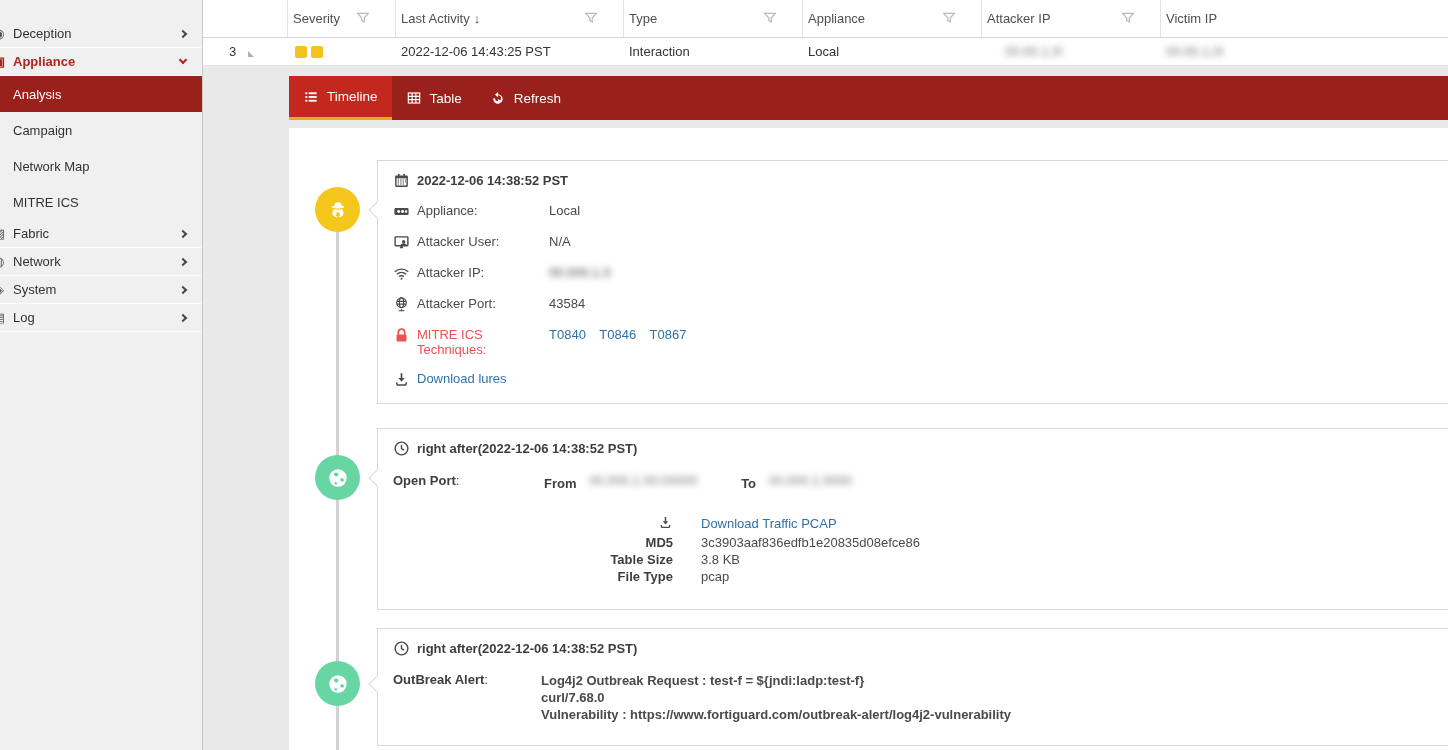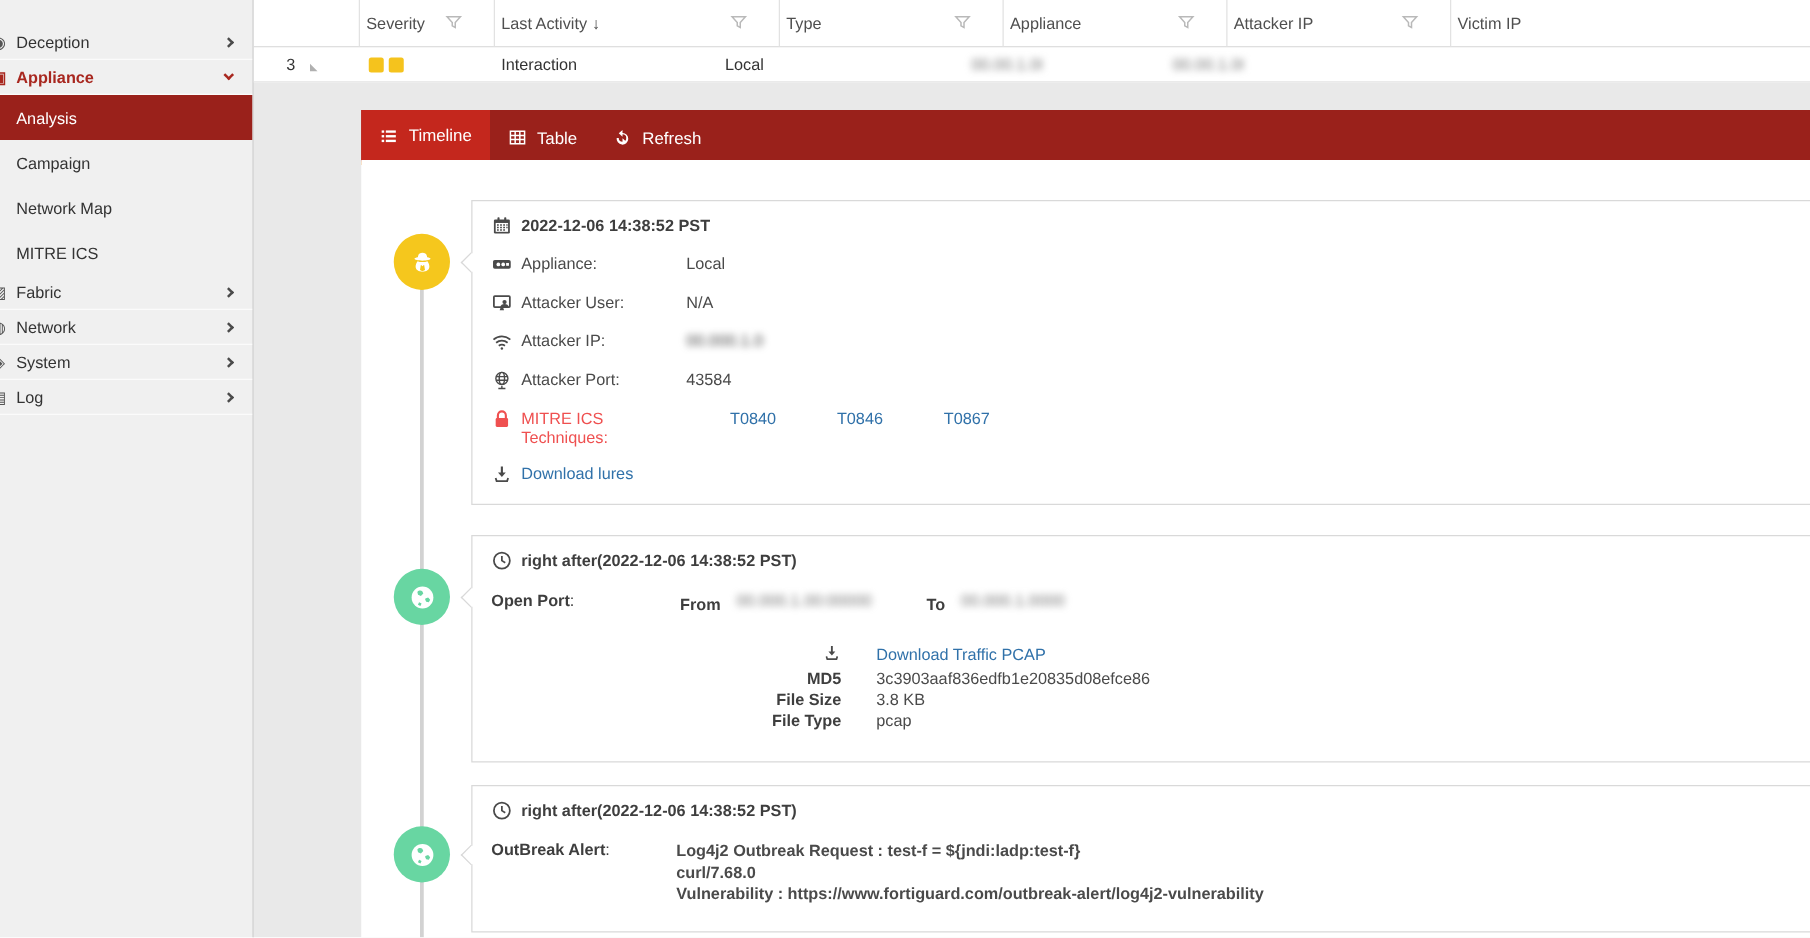--- a/index.html
+++ b/index.html
@@ -57,21 +57,21 @@
   }
   .sev-sq {
     width:12px; height:12px; border-radius:2px; background:#f5c31d;
     display:inline-block; margin-right:4px;
   }
   .blur { filter:blur(3px); color:#777; white-space:nowrap; overflow:hidden; display:inline-block; }
 
   
   .gray-area { position:absolute; left:203px; top:66px; width:1245px; bottom:0; background:#e9e9e9; }
   .toolbar {
-    position:absolute; left:289px; top:88px; width:1159px; height:44px;
+    position:absolute; left:289px; top:76px; width:1159px; height:44px;
     background:#9a211b; display:flex;
   }
   .tb-btn {
     display:flex; align-items:center; gap:8px; padding:0 14px; color:#fff;
     font-size:13.5px; cursor:pointer; height:100%;
   }
   .tb-btn.active { background:#c4271d; border-bottom:3px solid #eda71f; }
   .tb-btn svg { width:16px; height:16px; }
 
   .panel {
@@ -100,21 +100,21 @@
   .chead svg { width:17px; height:17px; flex:none; }
   .chead .paren { font-weight:bold; }
   .fields { margin-top:14px; }
   .frow { display:flex; align-items:flex-start; margin-bottom:14px; }
   .ficon { width:17px; height:17px; margin-right:7px; flex:none; }
   .ficon svg { width:17px; height:17px; }
   .flabel { width:132px; flex:none; color:#4a4a4a; }
   .flabel.redtxt { color:#ef5050; }
   .fvalue { color:#4a4a4a; }
   a.link, .link { color:#3071a9; text-decoration:none; cursor:pointer; }
-  .mitre-link { margin-right:10px;margin-left:35px; }
+  .mitre-link { margin-right:10px; }
 
   
   .oprow { display:flex; margin-top:16px; align-items:flex-start; }
   .oplabel { width:151px; flex:none; font-weight:bold; color:#3e3e3e; }
   .oplabel .colon { font-weight:normal; }
   .ft-label { font-weight:bold; color:#3e3e3e; margin-right:9px; }
   .to-group { margin-left:44px; }
   .pcap { margin-top:24px; }
   .pcap-row { display:flex; line-height:17px; }
   .pcap-label { width:308px; flex:none; text-align:right; padding-right:28px; font-weight:bold; color:#3e3e3e; }
@@ -225,20 +225,21 @@
   </div>
   <div class="grid-row">
     <div class="gr-cell c0">
       <span class="row-num">3</span>
       <span class="expand-tri"></span>
     </div>
     <div class="gr-cell c1" style="padding-left:7px;">
       <span class="sev-sq"></span>
       <span class="sev-sq"></span>
     </div>
+    <div class="gr-cell c2">2022-12-06 14:43:25 PST</div>
     <div class="gr-cell c3">Interaction</div>
     <div class="gr-cell c4">Local</div>
     <div class="gr-cell c5" style="padding-left:23px;">
       <span class="blur" style="width:57px;">00.00.1.00</span>
     </div>
     <div class="gr-cell c6">
       <span class="blur" style="width:57px;">00.00.1.000</span>
     </div>
   </div>
 </div>
@@ -395,21 +396,21 @@
               <path d="M10.8 3h2.4v7h3.2L12 15l-4.4-5h3.2z"></path>
               <path d="M4 16.5l1.9-.8 1 3h10.2l1-3 1.9.8-1.3 4.2H5.3z"></path>
             </svg></span>
         <a class="link pcap-value">Download Traffic PCAP</a>
       </div>
       <div class="pcap-row">
         <span class="pcap-label">MD5</span>
         <span class="pcap-value">3c3903aaf836edfb1e20835d08efce86</span>
       </div>
       <div class="pcap-row">
-        <span class="pcap-label">File Size</span>
+        <span class="pcap-label">Table Size</span>
         <span class="pcap-value">3.8 KB</span>
       </div>
       <div class="pcap-row">
         <span class="pcap-label">File Type</span>
         <span class="pcap-value">pcap</span>
       </div>
     </div>
   </div>
 
   <div class="card" style="top:500px; height:118px;">

